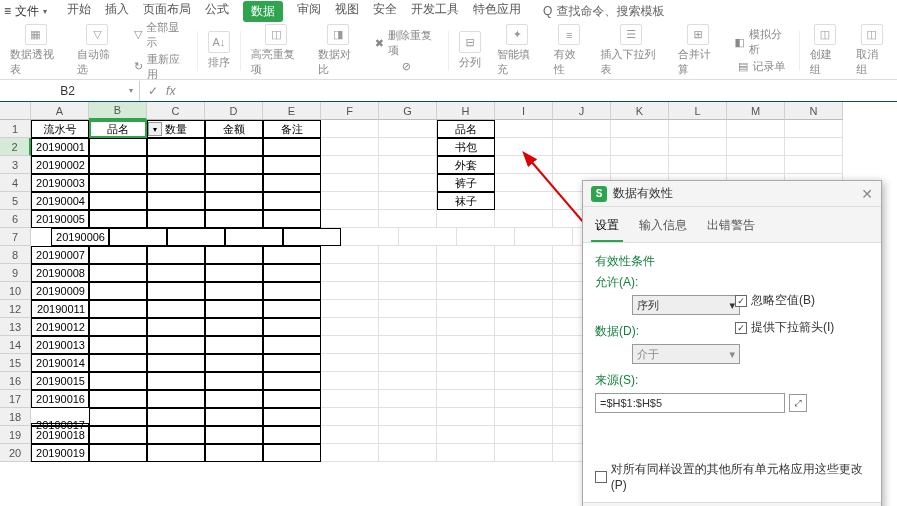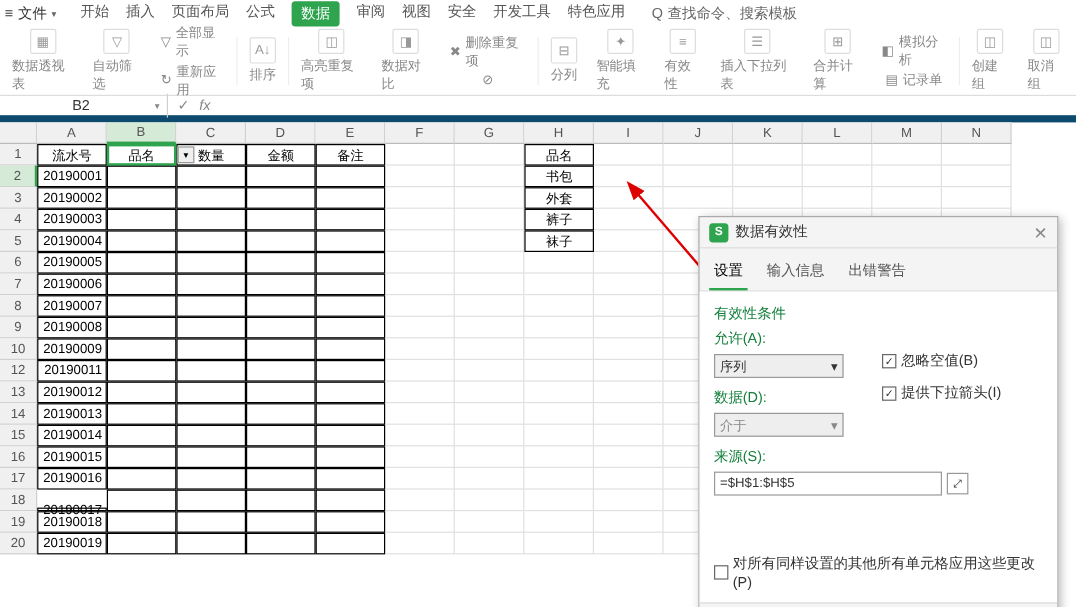--- a/index.html
+++ b/index.html
@@ -13,21 +13,21 @@
   .menubar .tab { color: #555; cursor: pointer; }
   .menubar .tab.active { background: #2ea44f; color: #fff; padding: 2px 8px; border-radius: 3px; }
   .menubar .search { display: flex; align-items: center; gap: 4px; margin-left: 10px; color: #666; }
 
   .toolbar { height: 58px; display: flex; align-items: center; background: #fff; border-bottom: 1px solid #ddd; padding: 2px 4px; gap: 4px; font-size: 11px; color: #888; }
   .tool-group { display: flex; flex-direction: column; align-items: center; padding: 0 6px; height: 100%; justify-content: center; gap: 2px; }
   .tool-icon { width: 22px; height: 22px; border: 1px solid #ddd; border-radius: 2px; display: flex; align-items: center; justify-content: center; color: #999; }
   .tool-sep { width: 1px; height: 40px; background: #eee; }
   .tool-small-row { display: flex; align-items: center; gap: 4px; }
 
-  .formula-bar { height: 22px; display: flex; align-items: center; border-bottom: 6px solid #0c4a6e; }
+  .formula-bar { height: 22px; display: flex; align-items: center; border-bottom: 1px solid #0c4a6e; }
   .name-box { width: 140px; height: 20px; border-right: 1px solid #d0d0d0; display: flex; align-items: center; padding: 0 6px; justify-content: space-between; }
   .name-box-text { flex: 1; text-align: center; }
   .fx-area { display: flex; align-items: center; gap: 8px; padding: 0 8px; color: #888; }
   .fx-symbol { font-style: italic; }
 
   .sheet { position: relative; }
   .col-headers { display: flex; height: 18px; }
   .corner { width: 31px; border-right: 1px solid #d0d0d0; border-bottom: 1px solid #bbb; background: #f0f0f0; }
   .col-h { width: 58px; border-right: 1px solid #d0d0d0; border-bottom: 1px solid #bbb; background: #f0f0f0; display: flex; align-items: center; justify-content: center; color: #555; font-size: 11px; }
   .col-h.sel { background: #d6ead8; border-bottom: 2px solid #2ea44f; }
@@ -45,21 +45,21 @@
   .dlg-title { height: 26px; display: flex; align-items: center; padding: 0 8px; justify-content: space-between; border-bottom: 1px solid #ddd; }
   .dlg-title .t-left { display: flex; align-items: center; gap: 6px; }
   .dlg-title .s-icon { width: 16px; height: 16px; background: #2ea44f; color: #fff; border-radius: 3px; display: flex; align-items: center; justify-content: center; font-size: 10px; font-weight: bold; }
   .dlg-close { color: #888; cursor: pointer; font-size: 14px; }
   .dlg-tabs { display: flex; padding: 6px 8px 0 8px; gap: 12px; border-bottom: 1px solid #ddd; }
   .dlg-tab { padding: 4px 4px 6px 4px; cursor: pointer; color: #555; }
   .dlg-tab.active { border-bottom: 2px solid #2ea44f; color: #000; }
   .dlg-body { padding: 10px 12px; background: #fff; }
   .dlg-section { margin-bottom: 8px; }
   .dlg-label { margin-bottom: 4px; color: #15803d; }
-  .dlg-select { width: 108px; height: 20px; border: 1px solid #999; background: #eee; display: flex; align-items: center; justify-content: space-between; padding: 0 4px; font-size: 11px; }
+  .dlg-select { width: 108px; height: 20px; border: 1px solid #999; background: #eee; display: flex; align-items: center; justify-content: space-between; padding: 0 4px; font-size: 11px; margin-left: 37px; }
   .dlg-select.disabled { color: #888; }
   .dlg-input { width: 190px; height: 20px; border: 1px solid #999; background: #fff; padding: 0 4px; font-size: 11px; display: flex; align-items: center; }
   .dlg-checkrow { display: flex; align-items: center; gap: 4px; }
   .dlg-two-col { display: flex; }
   .dlg-col-l { width: 140px; }
   .dlg-col-r { flex: 1; padding-top: 18px; }
   .dlg-btnrow { display: flex; justify-content: flex-end; gap: 8px; padding: 8px 10px; background: #f4f4f4; border-top: 1px solid #ddd; }
   .range-btn { width: 18px; height: 18px; border: 1px solid #999; display: inline-flex; align-items: center; justify-content: center; font-size: 9px; }
 
   .arrow-svg { position: absolute; pointer-events: none; }
@@ -304,21 +304,21 @@
         <div class="cell"></div>
         <div class="cell"></div>
         <div class="cell"></div>
         <div class="cell"></div>
         <div class="cell"></div>
         <div class="cell"></div>
         <div class="cell"></div>
       </div>
       <div class="row">
         <div class="row-h">7</div>
-        <div class="cell b" style="justify-content: flex-end;">20190006</div>
+        <div class="cell b" style="justify-content: flex-end; margin-left: 20px;">20190006</div>
         <div class="cell b"></div>
         <div class="cell b"></div>
         <div class="cell b"></div>
         <div class="cell b"></div>
         <div class="cell"></div>
         <div class="cell"></div>
         <div class="cell"></div>
         <div class="cell"></div>
         <div class="cell"></div>
         <div class="cell"></div>

